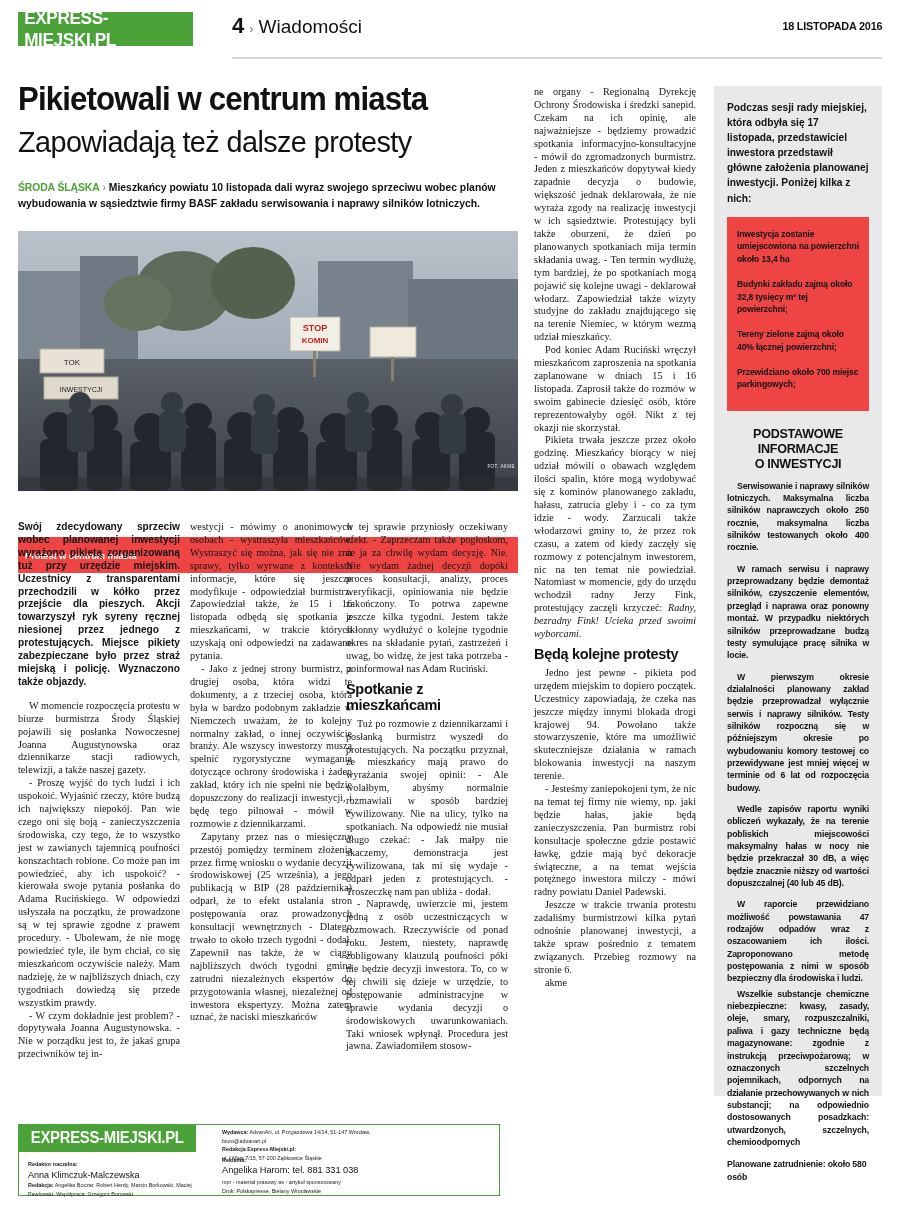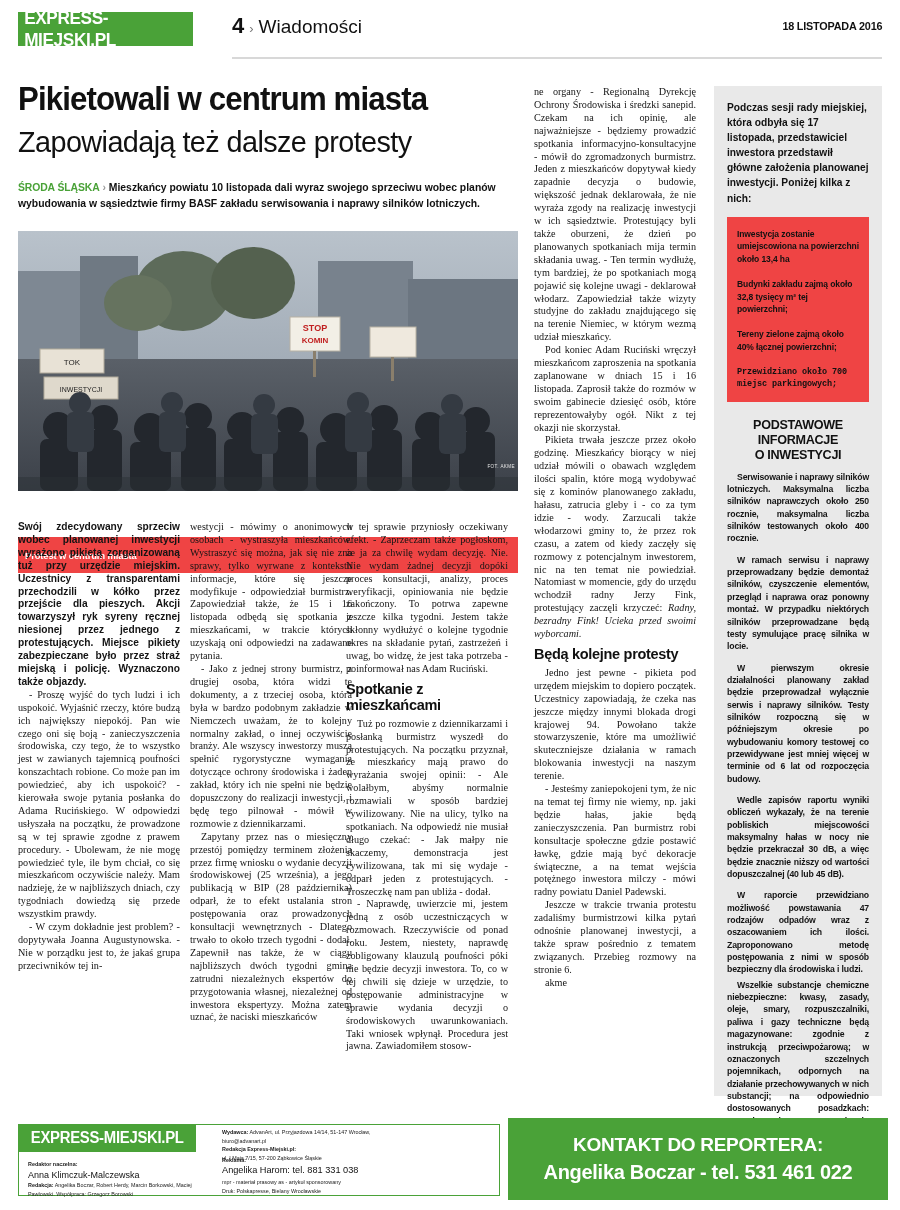--- a/index.html
+++ b/index.html
@@ -106,21 +106,21 @@
     font-size:10.2px;line-height:1.48;color:#111;font-weight:600;
   }
   .rail-intro b{font-weight:bold;}
   .rail-facts{
     background:#ef4444;margin-top:11px;padding:11px 10px 9px 10px;
   }
   .rail-facts div{
     font-size:8.5px;line-height:1.5;color:#111;margin-bottom:12px;
     font-weight:600;letter-spacing:-0.1px;
   }
-  .rail-facts div:last-child{margin-bottom:2px;font-family:Liberation Mono, monospace;}
+  .rail-facts div:last-child{margin-bottom:11px;}
   .rail-h{
     text-align:center;font-weight:bold;font-size:12.6px;color:#111;
     line-height:1.18;margin:16px 0 8px 0;letter-spacing:-0.3px;
   }
   .rail-body p{
     margin:0 0 9px 0;font-size:8.7px;line-height:1.42;text-align:justify;
     color:#141414;text-indent:10px;font-weight:600;letter-spacing:-0.15px;
   }
   .rail-body p.tight{margin-bottom:3px;}
 
@@ -260,20 +260,21 @@
           <rect x="421" y="183" width="27" height="40" rx="6"></rect>
       </g>
       <rect x="0" y="246" width="500" height="14" fill="#2b3036" opacity="0.45"></rect>
     </svg>
     <div class="photo-credit">FOT. AKME</div>
   </div>
   <div class="photo-cap">Protest w centrum miasta</div>
 
   <div class="col" id="col1">
     <p class="col-bold">Swój zdecydowany sprzeciw wobec planowanej inwestycji wyrażono pikietą zorganizowaną tuż przy urzędzie miejskim. Uczestnicy z transparentami przechodzili w kółko przez przejście dla pieszych. Akcji towarzyszył ryk syreny ręcznej niesionej przez jednego z protestujących. Miejsce pikiety zabezpieczane było przez straż miejską i policję. Wyznaczono także objazdy.</p>
+    <p style="margin-top:11px;">W momencie rozpoczęcia protestu w biurze burmistrza Środy Śląskiej pojawili się posłanka Nowoczesnej Joanna Augustynowska oraz dziennikarze stacji radiowych, telewizji, a także naszej gazety.</p>
     <p>- Proszę wyjść do tych ludzi i ich uspokoić. Wyjaśnić rzeczy, które budzą ich największy niepokój. Pan wie czego oni się boją - zanieczyszczenia środowiska, czy tego, że to wszystko jest w zawianych tajemnicą poufności konszachtach robione. Co może pan im powiedzieć, aby ich uspokoić? - kierowała swoje pytania posłanka do Adama Rucińskiego. W odpowiedzi usłyszała na początku, że prowadzone są w tej sprawie zgodne z prawem procedury. - Ubolewam, że nie mogę powiedzieć tyle, ile bym chciał, co się mieszkańcom oczywiście należy. Mam nadzieję, że w najbliższych dniach, czy tygodniach dowiedzą się przede wszystkim prawdy.</p>
     <p>- W czym dokładnie jest problem? - dopytywała Joanna Augustynowska. - Nie w porządku jest to, że jakaś grupa przeciwników tej in-</p>
   </div>
 
   <div class="col" id="col2">
     <p class="noind">westycji - mówimy o anonimowych osobach - wystraszyła mieszkańców. Wystraszyć się można, jak się nie zna sprawy, tylko wyrwane z kontekstu informacje, które się jeszcze modyfikuje - odpowiedział burmistrz. Zapowiedział także, że 15 i 16 listopada odbędą się spotkania z mieszkańcami, w trakcie których uzyskają oni odpowiedzi na zadawane pytania.</p>
     <p>- Jako z jednej strony burmistrz, z drugiej osoba, która widzi te dokumenty, a z trzeciej osoba, która była w bardzo podobnym zakładzie w Niemczech uważam, że to kolejny normalny zakład, o innej oczywiście branży. Ale wszyscy inwestorzy muszą spełnić rygorystyczne wymagania dotyczące ochrony środowiska i żaden zakład, który ich nie spełni nie będzie dopuszczony do realizacji inwestycji, i będę tego pilnował - mówił w rozmowie z dziennikarzami.</p>
     <p>Zapytany przez nas o miesięczny przestój pomiędzy terminem złożenia przez firmę wniosku o wydanie decyzji środowiskowej (25 września), a jego publikacją w BIP (28 października) odparł, że to efekt ustalania stron postępowania oraz prowadzonych konsultacji wewnętrznych - Dlatego trwało to około trzech tygodni - dodał. Zapewnił nas także, że w ciągu najbliższych dwóch tygodni gmina zatrudni niezależnych ekspertów do przygotowania własnej, niezależnej od inwestora ekspertyzy. Można zatem uznać, że naciski mieszkańców</p>
   </div>
 
@@ -304,21 +305,21 @@
       <div>Budynki zakładu zajmą około 32,8 tysięcy m² tej powierzchni;</div>
       <div>Tereny zielone zajmą około 40% łącznej powierzchni;</div>
       <div>Przewidziano około 700 miejsc parkingowych;</div>
     </div>
     <div class="rail-h">
       <div>PODSTAWOWE INFORMACJE</div>
       <div>O INWESTYCJI</div>
     </div>
     <div class="rail-body">
       <p>Serwisowanie i naprawy silników lotniczych. Maksymalna liczba silników naprawczych około 250 rocznie, maksymalna liczba silników testowanych około 400 rocznie.</p>
-      <p>W ramach serwisu i naprawy przeprowadzany będzie demontaż silników, czyszczenie elementów, przegląd i naprawa oraz ponowny montaż. W przypadku niektórych silników przeprowadzane będą testy symulujące pracę silnika w locie.</p>
+      <p>W ramach serwisu i naprawy przeprowadzany będzie demontaż silników, czyszczenie elementów, przegląd i naprawa oraz ponowny montaż. W przypadku niektórych silników przeprowadzane budzą testy symulujące pracę silnika w locie.</p>
       <p>W pierwszym okresie działalności planowany zakład będzie przeprowadzał wyłącznie serwis i naprawy silników. Testy silników rozpoczną się w późniejszym okresie po wybudowaniu komory testowej co przewidywane jest mniej więcej w terminie od 6 lat od rozpoczęcia budowy.</p>
       <p>Wedle zapisów raportu wyniki obliczeń wykazały, że na terenie pobliskich miejscowości maksymalny hałas w nocy nie będzie przekraczał 30 dB, a więc będzie znacznie niższy od wartości dopuszczalnej (40 lub 45 dB).</p>
       <p class="tight">W raporcie przewidziano możliwość powstawania 47 rodzajów odpadów wraz z oszacowaniem ich ilości. Zaproponowano metodę postępowania z nimi w sposób bezpieczny dla środowiska i ludzi.</p>
       <p>Wszelkie substancje chemiczne niebezpieczne: kwasy, zasady, oleje, smary, rozpuszczalniki, paliwa i gazy techniczne będą magazynowane: zgodnie z instrukcją przeciwpożarową; w oznaczonych szczelnych pojemnikach, odpornych na działanie przechowywanych w nich substancji; na odpowiednio dostosowanych posadzkach: utwardzonych, szczelnych, chemioodpornych</p>
       <p style="text-indent:0;text-align:left;margin-top:10px;">Planowane zatrudnienie: około 580 osób</p>
     </div>
   </div>
 
   <div class="foot-left"></div>
   <div class="foot-logo">
@@ -337,18 +338,14 @@
     <b>Redakcja Express-Miejski.pl:</b><br>
     <span>ul. I Maja 7/15, 57-200 Ząbkowice Śląskie</span>
   </div>
   <div class="imp imp-d"><b>Reklama:</b></div>
   <div class="imp imp-name2">Angelika Harom: tel. 881 331 038</div>
   <div class="imp imp-e">
     <span>mpr - materiał prasowy    as - artykuł sponsorowany</span><br>
     <span>Druk: Polskapresse, Bielany Wrocławskie</span>
   </div>
 
-  <div class="foot-green">
-    <div class="fg1">KONTAKT DO REPORTERA:</div>
-    <div class="fg2">Angelika Boczar - tel.  531 461 022</div>
-  </div>
 
 </div>
 
 </body></html>

